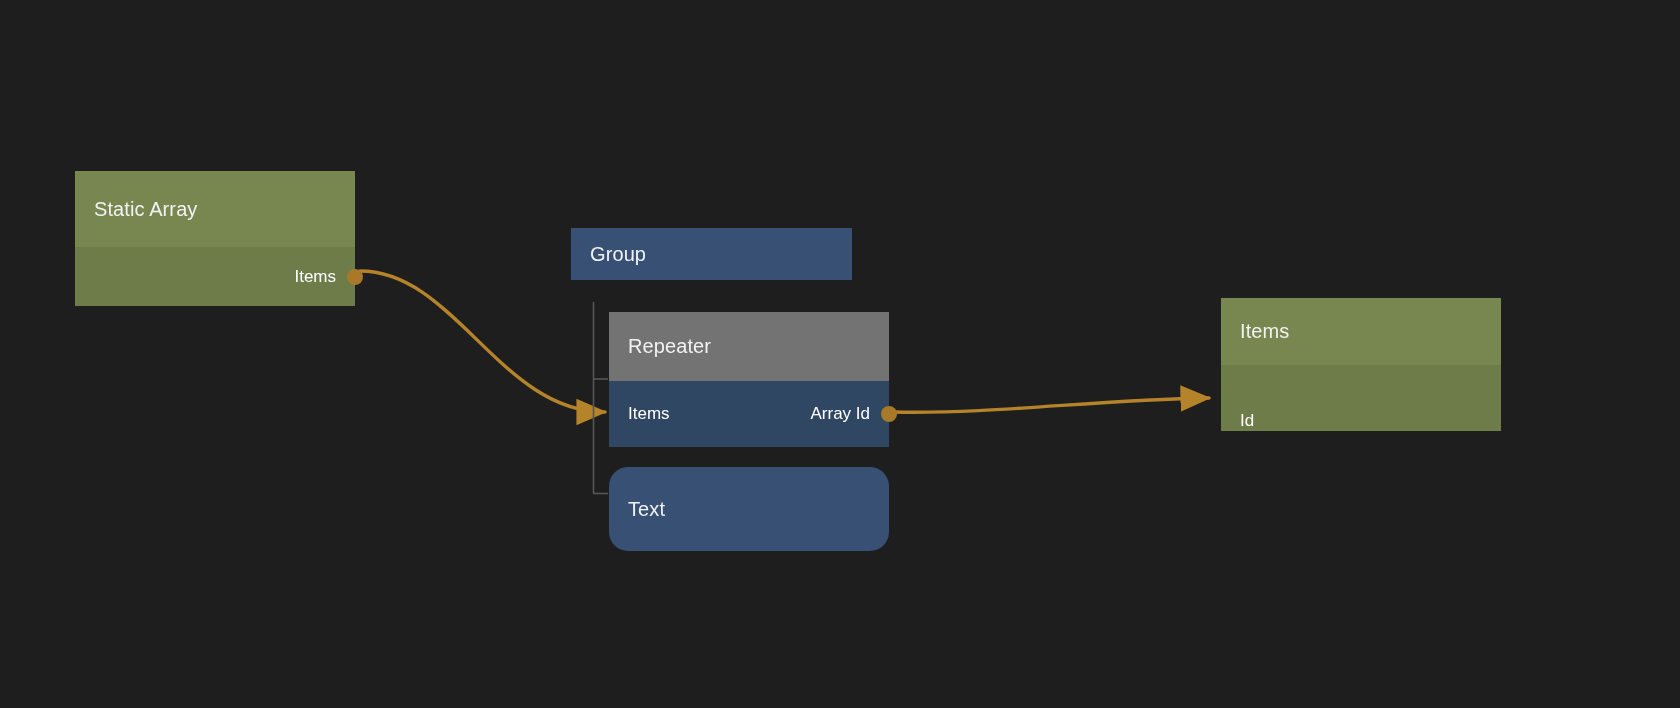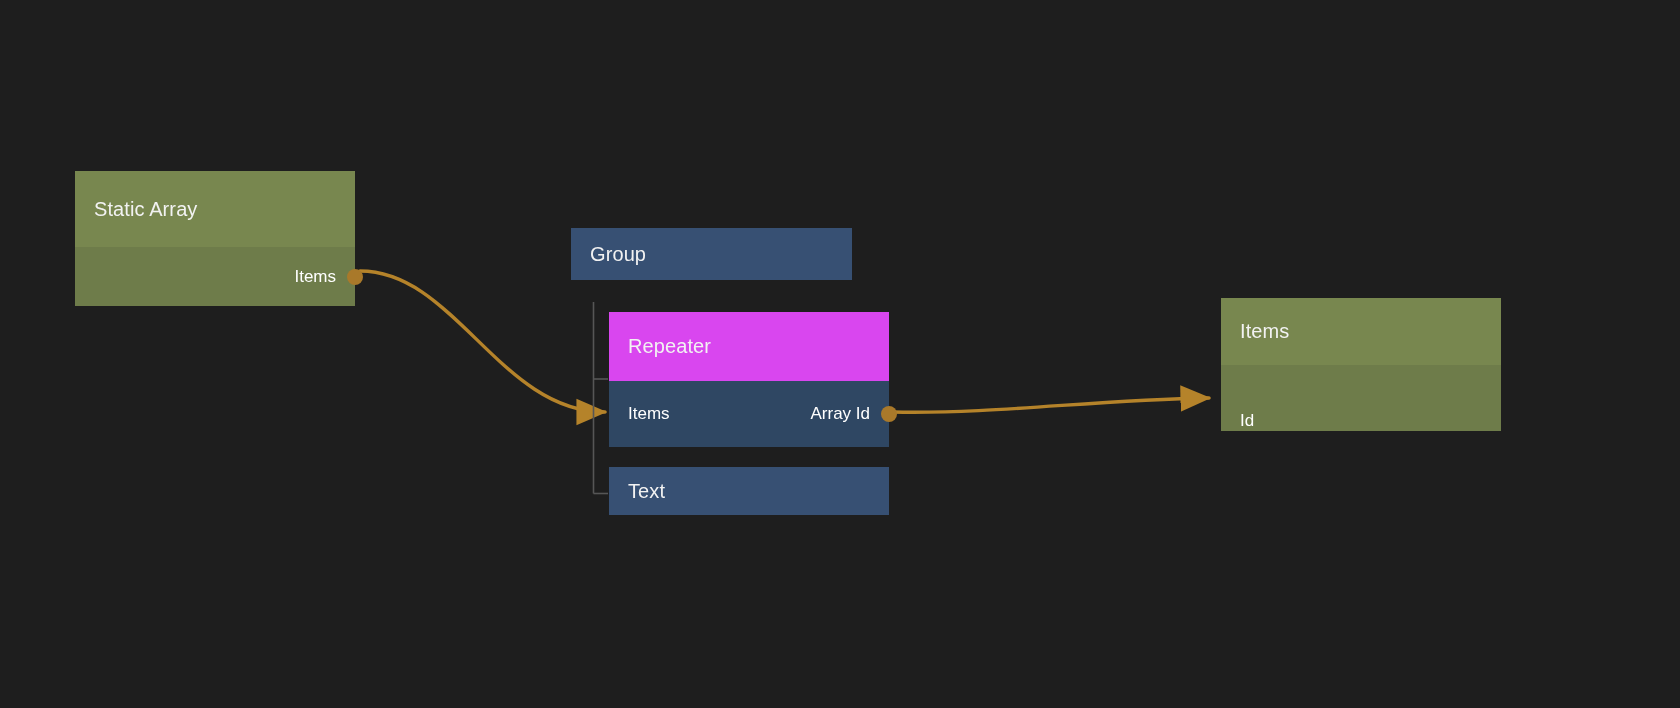--- a/index.html
+++ b/index.html
@@ -96,40 +96,40 @@
     background: #a9792a;
     z-index: 4;
   }
   .port-dot.out { right: -8px; }
 
   
   .node.green .node-header { background: #78874f; }
   .node.green .node-body   { background: #6e7c4a; }
 
   
-  .node.blue .node-header  { background: #d946ef; }
+  .node.blue .node-header  { background: #737373; }
   .node.blue .node-body    { background: #2f4763; }
   .node.blue.flat .node-header { background: #375073; }
 
   
   #node-static-array { left: 75px;   top: 171px;  width: 280px; }
   #node-static-array .node-header { height: 76px; }
   #node-static-array .node-body   { height: 59px; }
   #node-static-array .port-row    { height: 59px; }
 
   #node-group { left: 571px;  top: 228px;  width: 281px; }
   #node-group .node-header { height: 52px; }
 
   #node-repeater { left: 609px; top: 312px;  width: 280px; }
   #node-repeater .node-header { height: 69px; }
   #node-repeater .node-body   { height: 66px; }
   #node-repeater .port-row    { height: 66px; }
 
   #node-text { left: 609px;  top: 467px;  width: 280px; }
-  #node-text .node-header { height: 48px; }
+  #node-text .node-header { height: 84px; border-radius: 19px; }
 
   #node-object { left: 1221px; top: 298px; width: 280px; }
   #node-object .node-header { height: 67px; }
   #node-object .node-body   { height: 66px; }
   #node-object .port-row    { height: 66px; align-items: flex-end; }
 </style>
 </head>
 <body>
 
 <div id="canvas">

